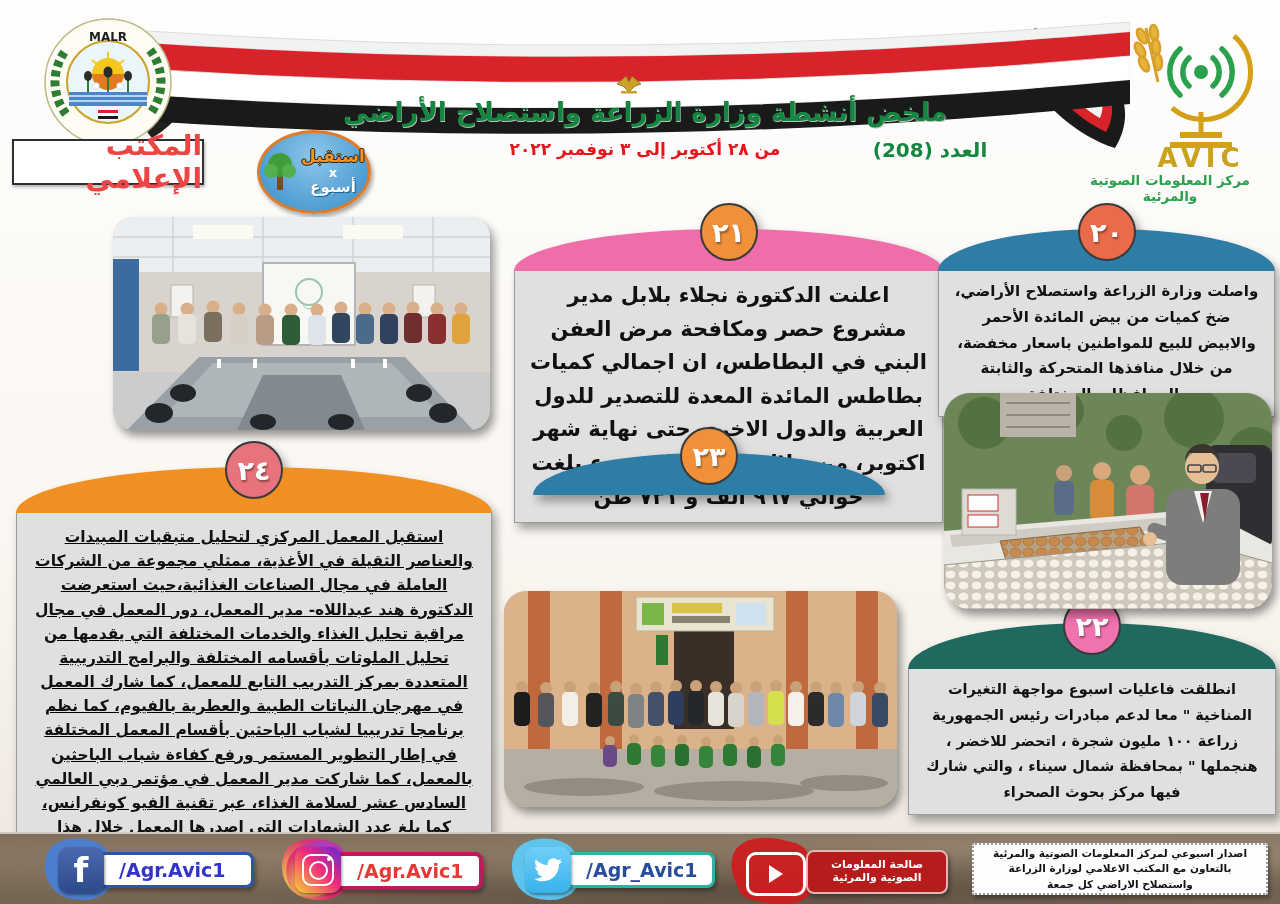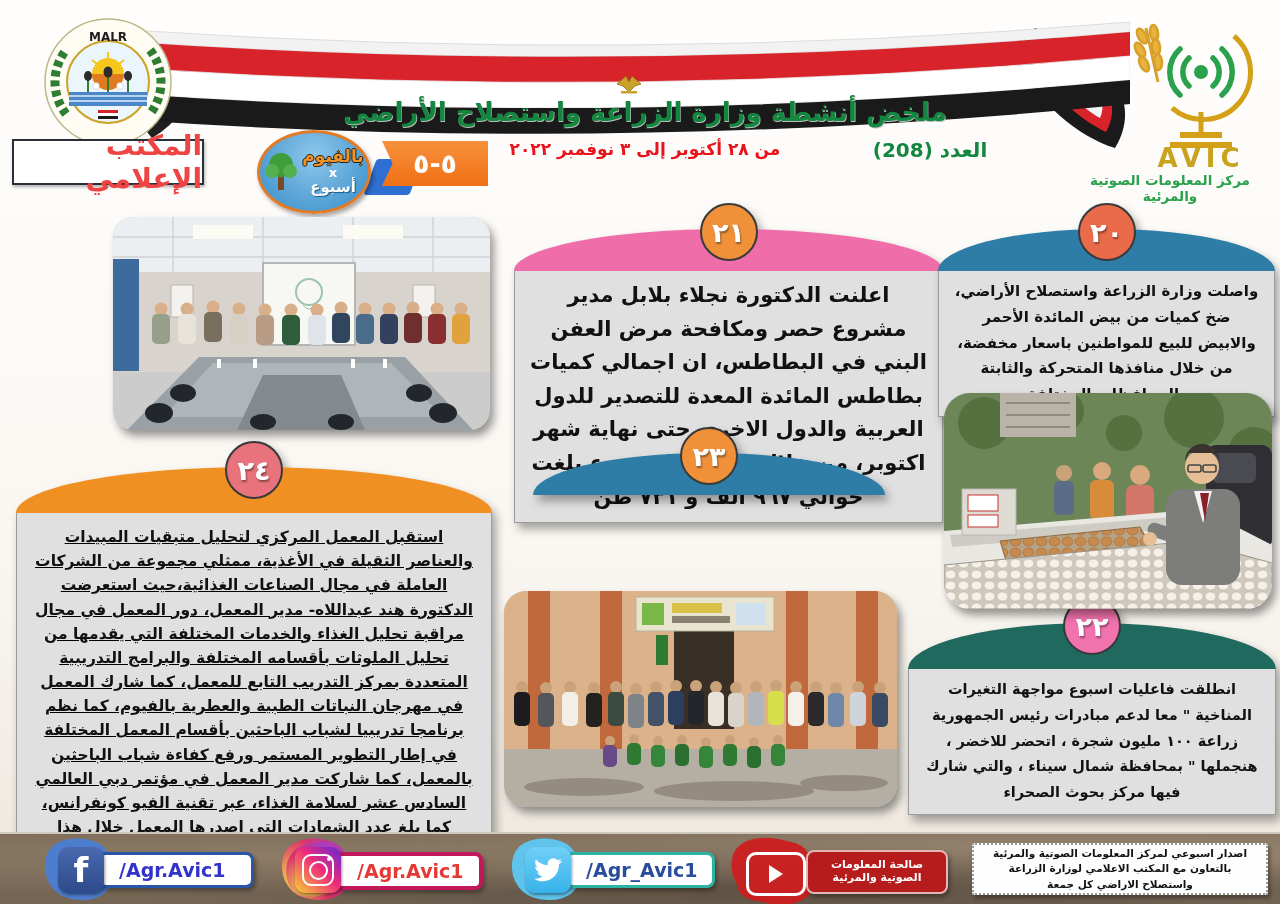--- a/index.html
+++ b/index.html
@@ -166,30 +166,26 @@
   <div class="issue">العدد (208)</div>
 
   <div class="week-badge">
     <svg class="tree" viewBox="0 0 34 44">
       <rect x="14" y="26" width="6" height="14" fill="#7a4a22"></rect>
       <circle cx="17" cy="15" r="12" fill="#3f9e3a"></circle>
       <circle cx="8" cy="21" r="7" fill="#54b04e"></circle>
       <circle cx="26" cy="21" r="7" fill="#54b04e"></circle>
     </svg>
     <div class="week-txt">
-      <span class="week-l1">بالفيوم</span>
+      <span class="week-l1">استقبل</span>
       <span class="week-l2">x</span>
       <span class="week-l3">أسبوع</span>
     </div>
   </div>
 
-  <div class="ribbon55">
-    <div class="fold"></div>
-    <div class="band">٥-٥</div>
-  </div>
 
   <svg class="avic" viewBox="0 0 190 150">
     <g stroke="#d89f2b" stroke-width="2.5" fill="#e8b33a">
       <line x1="58" y1="8" x2="70" y2="62" stroke-width="3"></line>
       <ellipse cx="54" cy="16" rx="4" ry="8" transform="rotate(-28 54 16)"></ellipse>
       <ellipse cx="66" cy="13" rx="4" ry="8" transform="rotate(-8 66 13)"></ellipse>
       <ellipse cx="52" cy="30" rx="4" ry="8" transform="rotate(-30 52 30)"></ellipse>
       <ellipse cx="68" cy="27" rx="4" ry="8" transform="rotate(-6 68 27)"></ellipse>
       <ellipse cx="56" cy="44" rx="4" ry="8" transform="rotate(-26 56 44)"></ellipse>
       <ellipse cx="70" cy="42" rx="4" ry="8" transform="rotate(-4 70 42)"></ellipse>

